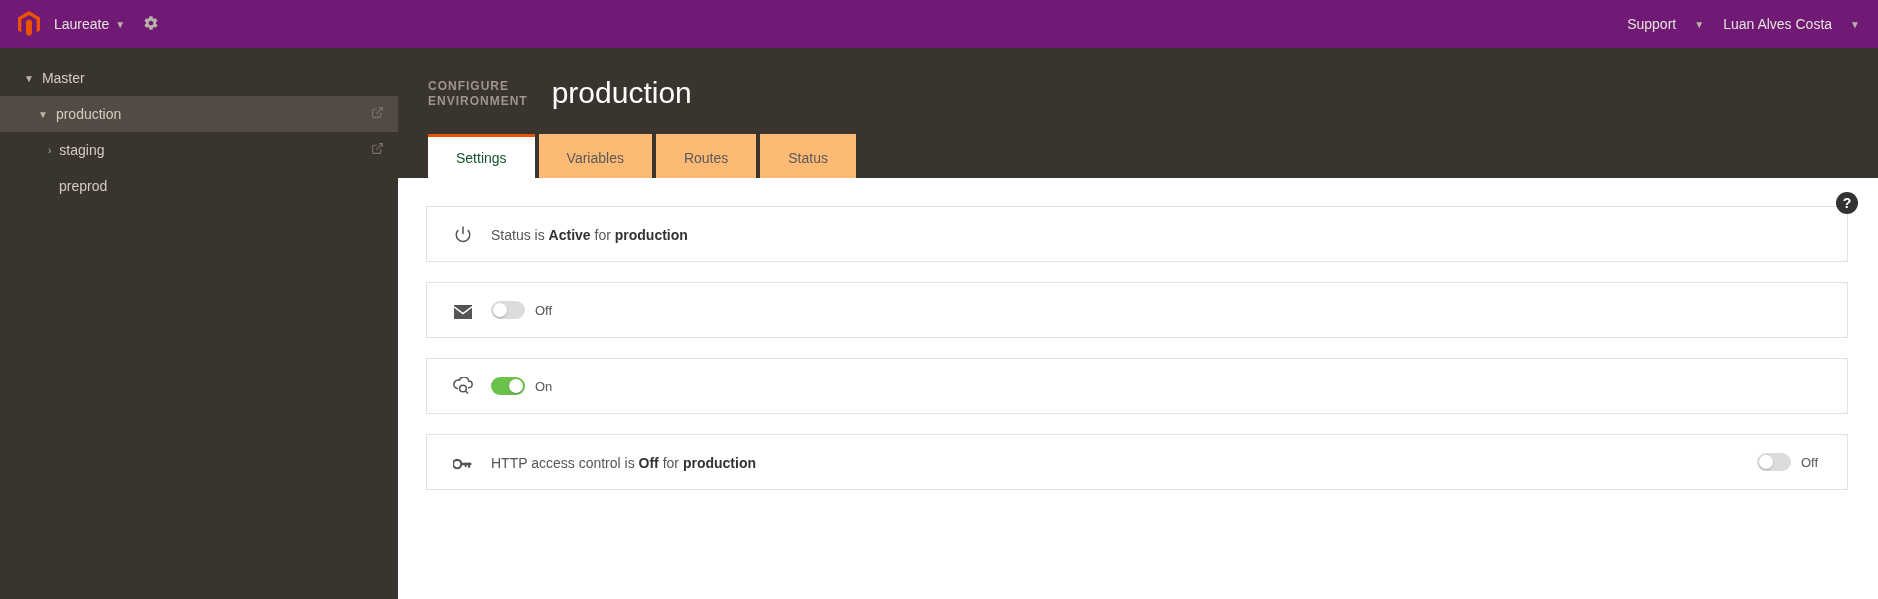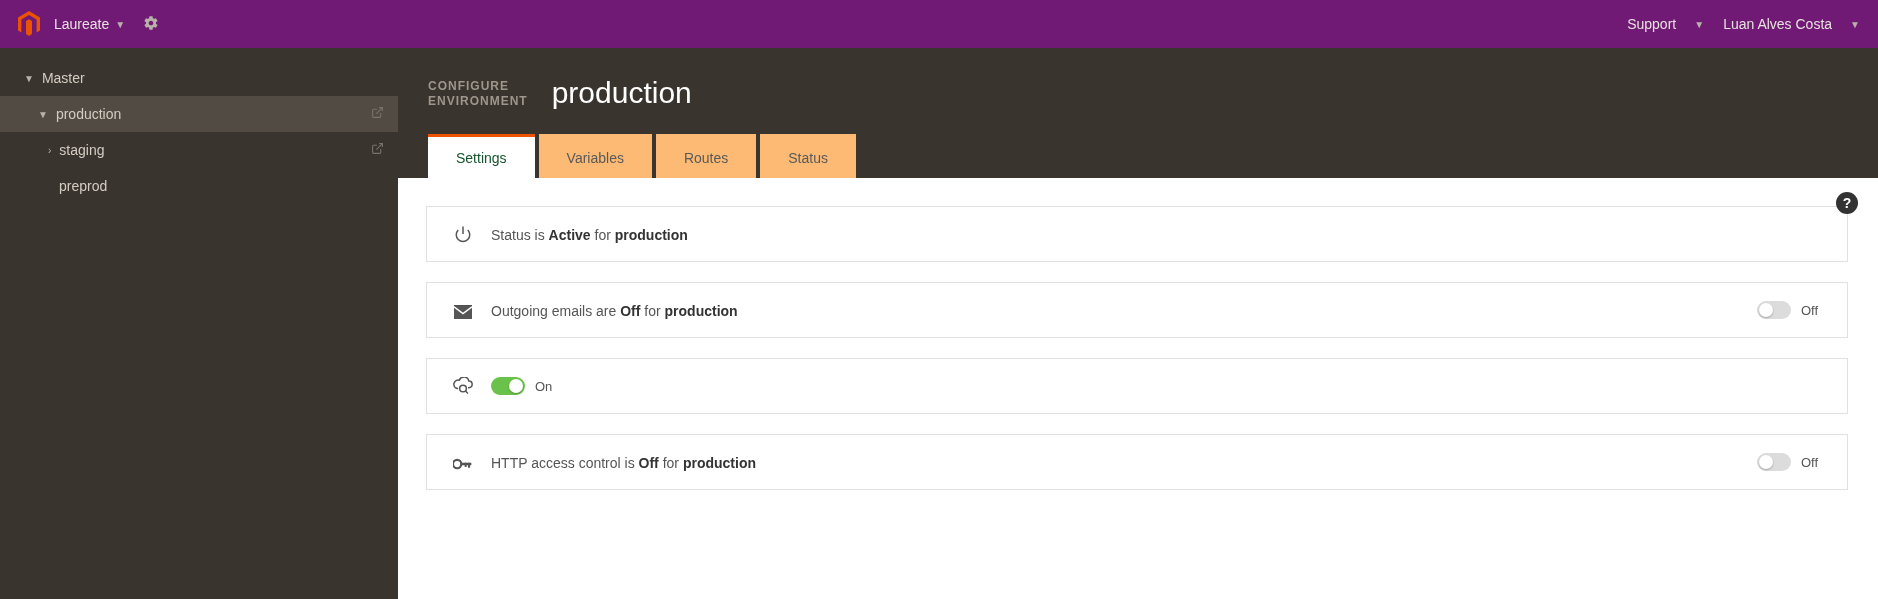--- a/index.html
+++ b/index.html
@@ -146,23 +146,20 @@
               <path d="M0 0h24v18H0z M2 2l10 7 10-7v2l-10 7L2 4z" fill="#555"></path>
               <path d="M2 2h20v14H2z" fill="none" stroke="#555" stroke-width="0"></path>
               <path d="M0 0h24v18H0z" fill="#555"></path>
               <path d="M12 10 L0 2 V0 H24 V2 Z" fill="#3a342e"></path>
             </svg>
           <svg width="18" height="14" viewBox="0 0 24 18" style="margin-left:-18px">
               <rect width="24" height="18" fill="#555"></rect>
               <polyline points="0,2 12,11 24,2" fill="none" stroke="#fff" stroke-width="2"></polyline>
             </svg>
         </span>
-        <span class="text">
-          <span>Outgoing emails are </span><b>Off</b><span> for </span><b>production</b>
-        </span>
         <span class="toggle-wrap">
           <span class="toggle">
               <span class="knob"></span>
             </span>
           <span class="toggle-label">Off</span>
         </span>
       </div>
 
       <div class="panel">
         <span class="icon">

